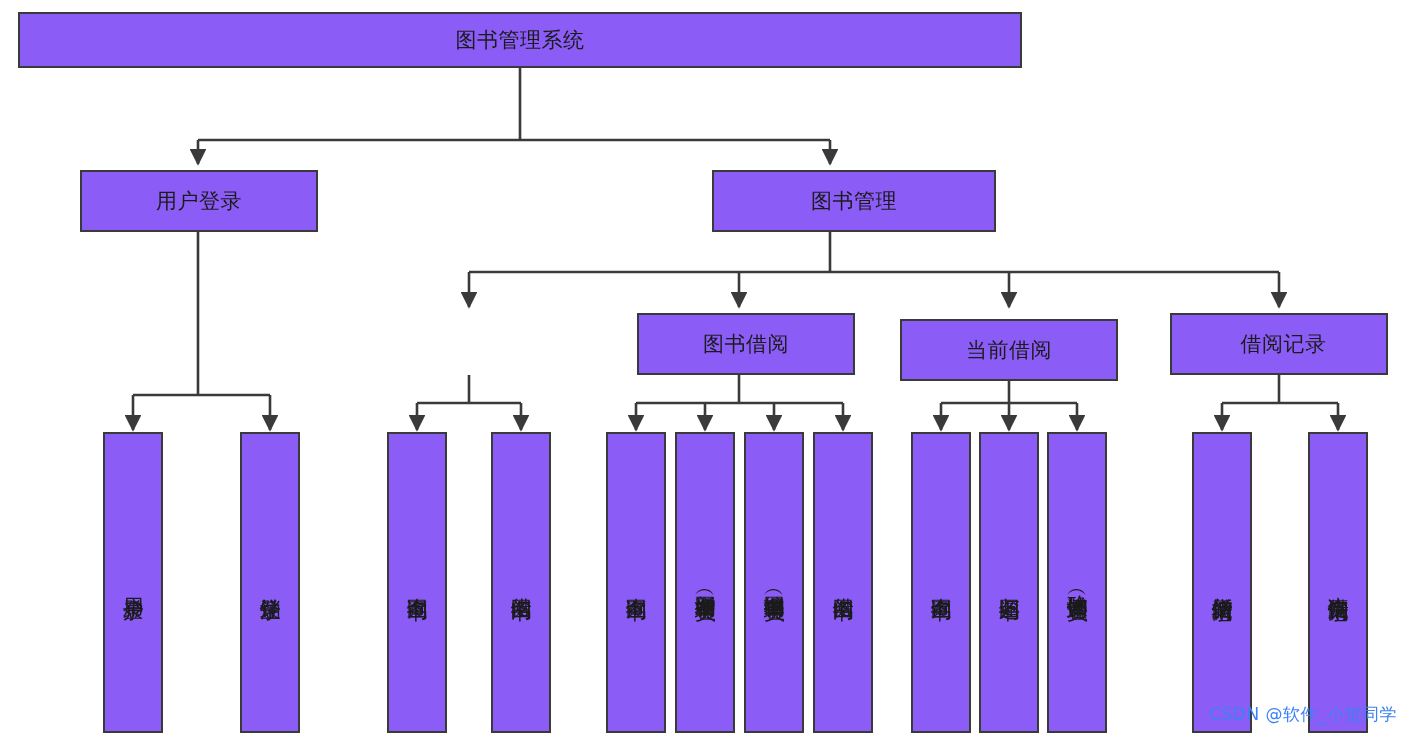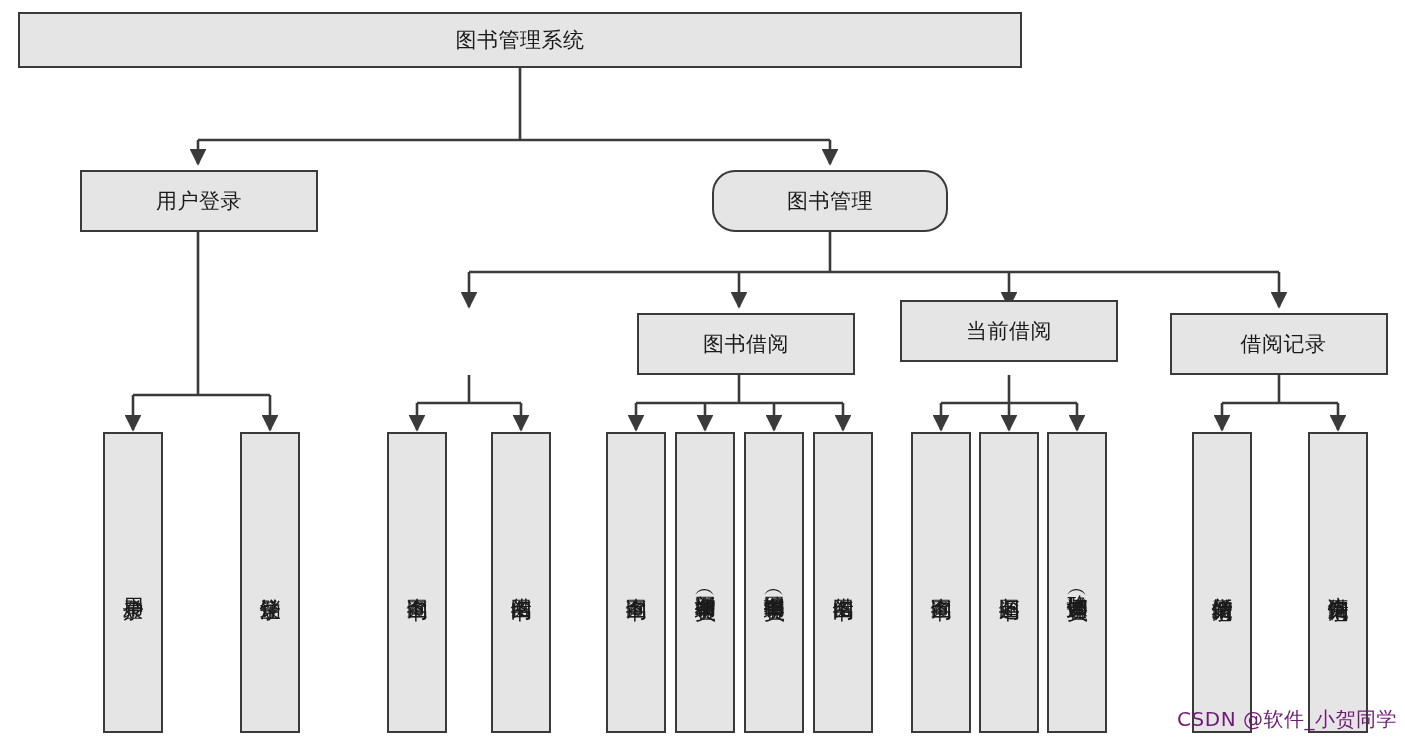--- a/index.html
+++ b/index.html
@@ -23,21 +23,21 @@
     position: absolute;
     left: 0;
     top: 0;
     width: 1405px;
     height: 747px;
     pointer-events: none;
   }
   .node {
     position: absolute;
     box-sizing: border-box;
-    background: #e5e5e5;
+    background: #8b5cf6;
     border: 2.5px solid #3a3a3a;
     display: flex;
     align-items: center;
     justify-content: center;
     overflow: hidden;
     font-family: Liberation Serif, serif;
   }
   .node-label {
     color: #1b1b1b;
     font-size: 21px;
@@ -57,23 +57,23 @@
     text-orientation: upright;
     font-size: 21px;
     line-height: 1.45;
     letter-spacing: 1px;
     white-space: nowrap;
     max-height: 270px;
   }
   .watermark {
     position: absolute;
     right: 8px;
-    bottom: 14px;
-    color: #701a75;
-    font-size: 20px;
+    bottom: 21px;
+    color: #3b82f6;
+    font-size: 17px;
     letter-spacing: 0.5px;
     white-space: nowrap;
     user-select: none;
   }
 </style>
 </head>
 <body>
 
 <div id="diagram-root">
 
@@ -140,30 +140,30 @@
   </svg>
 
   <div class="node horizontal" style="left:18px; top:12px; width:1004px; height:56px;">
     <span class="node-label">图书管理系统</span>
   </div>
 
   <div class="node horizontal" style="left:80px; top:170px; width:238px; height:62px;">
     <span class="node-label">用户登录</span>
   </div>
 
-  <div class="node horizontal" style="left:712px; top:170px; width:236px; height:62px;border-radius:23px;">
+  <div class="node horizontal" style="left:712px; top:170px; width:284px; height:62px;">
     <span class="node-label">图书管理</span>
   </div>
 
 
   <div class="node horizontal" style="left:600px; top:313px; width:218px; height:62px;margin-left:37px;">
     <span class="node-label">图书借阅</span>
   </div>
 
-  <div class="node horizontal" style="left:900px; top:300px; width:218px; height:62px;">
+  <div class="node horizontal" style="left:900px; top:319px; width:218px; height:62px;">
     <span class="node-label">当前借阅</span>
   </div>
 
   <div class="node horizontal" style="left:1170px; top:313px; width:218px; height:62px;padding-left:9px;">
     <span class="node-label">借阅记录</span>
   </div>
 
   <div class="node vertical" style="left:103px; top:432px; width:60px; height:301px;">
     <span class="node-label">用户登录</span>
   </div>

